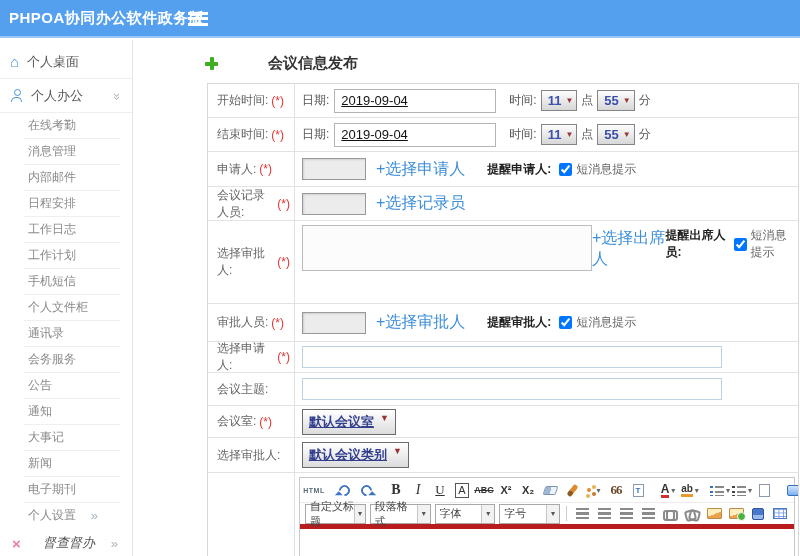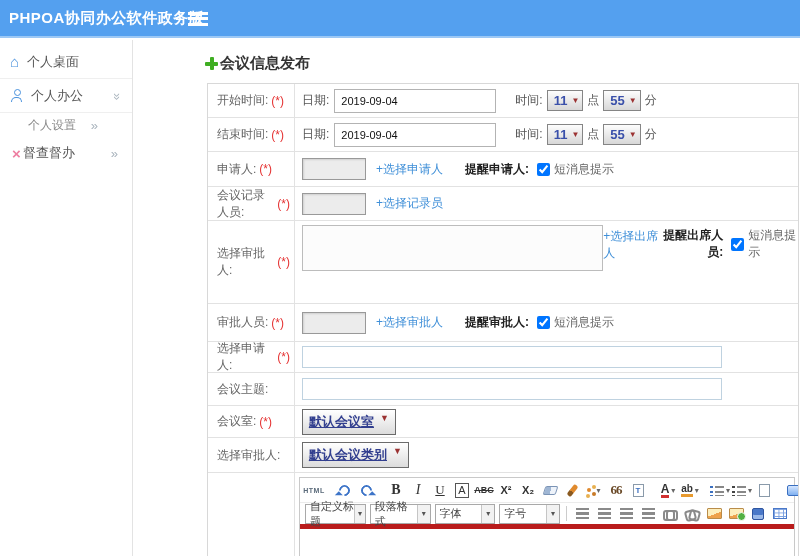--- a/index.html
+++ b/index.html
@@ -29,53 +29,53 @@
   .user-ic::after { content:""; position:absolute; left:1px; bottom:0; width:9px; height:4.5px;
     border:1.5px solid #4a92dd; border-bottom:none; border-radius:6px 6px 0 0; }
   .sup-ic { color:#ee7fa2; font-size:15px; font-weight:bold; line-height:1; width:13px; text-align:center; }
   .submenu { list-style:none; }
   .submenu li { height:26px; line-height:25px; font-size:12px; color:#8a8a8a;
     margin:0 12px 0 24px; padding-left:4px; border-bottom:1px solid #efefef; cursor:pointer; }
   .side-sub-extra { height:26px; line-height:25px; font-size:12px; color:#8a8a8a;
     margin:0 12px 0 24px; padding-left:4px; position:relative; cursor:pointer; }
   .side-bottom { height:28px; display:flex; align-items:center; padding:0 8px 0 10px;
     font-size:13px; color:#555; position:relative; cursor:pointer; }
-  .side-bottom .lbl { margin-left:0; }
+  .side-bottom .lbl { margin-left:20px;font-style:italic; }
 
   
   .main { position:absolute; left:134px; top:40px; right:0; bottom:0; background:#fff; }
-  .page-title-row { position:absolute; left:71px; top:14px; display:flex; align-items:center; }
+  .page-title-row { position:absolute; left:71px; top:14px; display:flex; align-items:center;gap:48px; }
   .plus-ic { position:relative; width:13px; height:13px; margin-right:2px; }
   .plus-ic::before { content:""; position:absolute; left:0; top:5px; width:13px; height:3.5px;
     background:#3fae22; border-radius:1px; }
   .plus-ic::after { content:""; position:absolute; left:5px; top:0; width:3.5px; height:13px;
     background:#3fae22; border-radius:1px; }
   .page-title { font-size:15px; font-weight:bold; color:#333; }
 
   
   .form { position:absolute; left:73px; top:43px; width:592px; border:1px solid #d8d8d8; border-bottom:none; }
   .frow { display:flex; border-bottom:1px solid #e2e2e2; }
   .flabel { width:87px; border-right:1px solid #e2e2e2; padding:0 4px 0 9px;
     display:flex; align-items:center; font-size:12px; color:#666; flex-shrink:0; }
   .req { color:#e53333; margin-left:3px; }
   .ffield { flex:1; display:flex; align-items:center; padding-left:7px; font-size:12px; color:#555; overflow:hidden; }
   .h34{height:34px}.h35{height:35px}.h83{height:83px}.h38{height:38px}
   .h31{height:31px}.h33{height:33px}.h32{height:32px}
   .hEd{height:160px}
-  .date-input { width:162px; height:24px; border:1px solid #b3b3b3; font-size:11px; color:#111;
-    padding-left:6px; margin:0 8px 0 5px; font-family:inherit; }
-  .time-lbl { margin-left:11px; }
+  .date-input { width:162px; height:24px; border:1px solid #b3b3b3; font-size:13px; color:#111;
+    padding-left:6px; margin:0 8px 0 5px; font-family:inherit;text-decoration:underline; }
+  .time-lbl { margin-left:5px; }
   .mini-select { display:inline-flex; align-items:center; border:1px solid #858585;
     background:linear-gradient(#fdfdfd,#d7d7d7); padding:2px 3px 2px 6px; margin:0 4px;
     font-size:13px; font-weight:bold; color:#3a50aa; cursor:pointer; }
   .mini-select .car { font-size:8px; color:#9b3232; margin-left:4px; }
   .gray-input { width:64px; height:22px; border:1px solid #999; background:#ececec;
     box-shadow:inset 1px 1px 2px rgba(0,0,0,.12); }
-  .sel-link { color:#3f8fd8; text-decoration:none; font-size:12px; margin-left:10px; cursor:pointer; }
-  .remind-lbl { font-weight:bold; color:#222; margin-left:22px;text-align:right; }
+  .sel-link { color:#3f8fd8; text-decoration:none; font-size:16px; margin-left:10px; cursor:pointer; }
+  .remind-lbl { font-weight:bold; color:#222; margin-left:22px; }
   .sms-chk { margin:0 4px 0 8px; }
   .sms-txt { color:#666; }
   .attendee-field { flex-direction:row; align-items:flex-start; justify-content:flex-start; padding-top:4px; }
   .attendee-ta { width:352px; height:46px; border:1px solid #bcbcbc; background:#fcfcfc; resize:none; }
   .attendee-link-line { margin-top:3px; }
   .attendee-link-line .sel-link { margin-left:0; }
   .remind-line { margin-top:2px; display:flex; align-items:center; font-size:12px; }
   .remind-line .remind-lbl { margin-left:0; }
   .wide-input { width:420px; height:22px; border:1px solid #bfd2e0; font-family:inherit; padding-left:4px; }
   .big-select { display:inline-flex; align-items:flex-start; border:1px solid #6b6b6b;
@@ -166,20 +166,37 @@
 <div class="sidebar">
   <div class="side-top">
     <span class="home-ic">⌂</span>
     <span class="lbl">个人桌面</span>
   </div>
   <div class="side-top">
     <span class="user-ic"></span>
     <span class="lbl">个人办公</span>
     <span class="chev-dd">»</span>
   </div>
+  <ul class="submenu" id="submenu">
+      <li>在线考勤</li>
+      <li>消息管理</li>
+      <li>内部邮件</li>
+      <li>日程安排</li>
+      <li>工作日志</li>
+      <li>工作计划</li>
+      <li>手机短信</li>
+      <li>个人文件柜</li>
+      <li>通讯录</li>
+      <li>会务服务</li>
+      <li>公告</li>
+      <li>通知</li>
+      <li>大事记</li>
+      <li>新闻</li>
+      <li>电子期刊</li>
+    </ul>
   <div class="side-sub-extra">
     <span>个人设置</span>
     <span class="chev-r" style="right:22px">»</span>
   </div>
   <div class="side-bottom">
     <span class="sup-ic">×</span>
     <span class="lbl">督查督办</span>
     <span class="chev-r">»</span>
   </div>
 </div>

